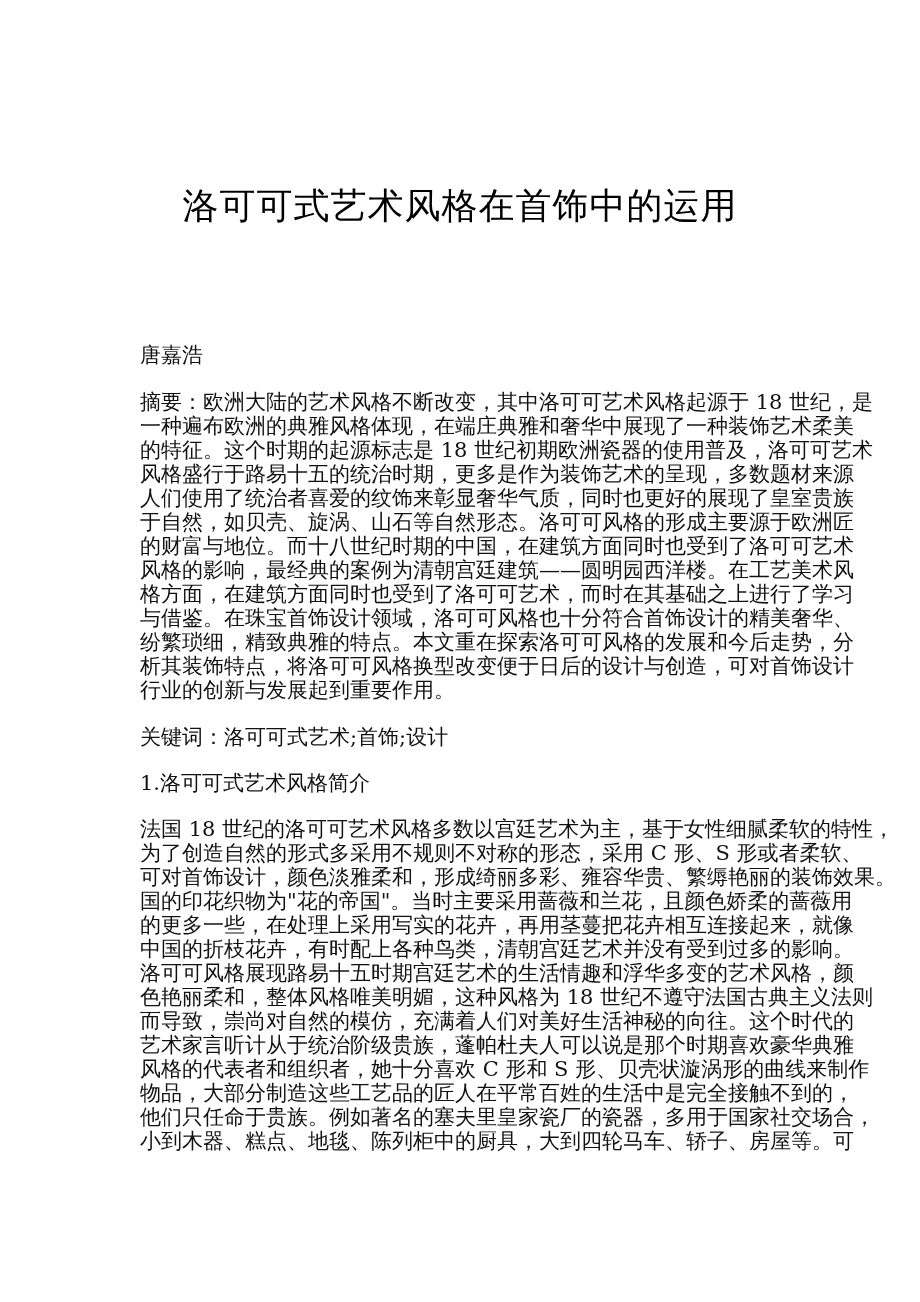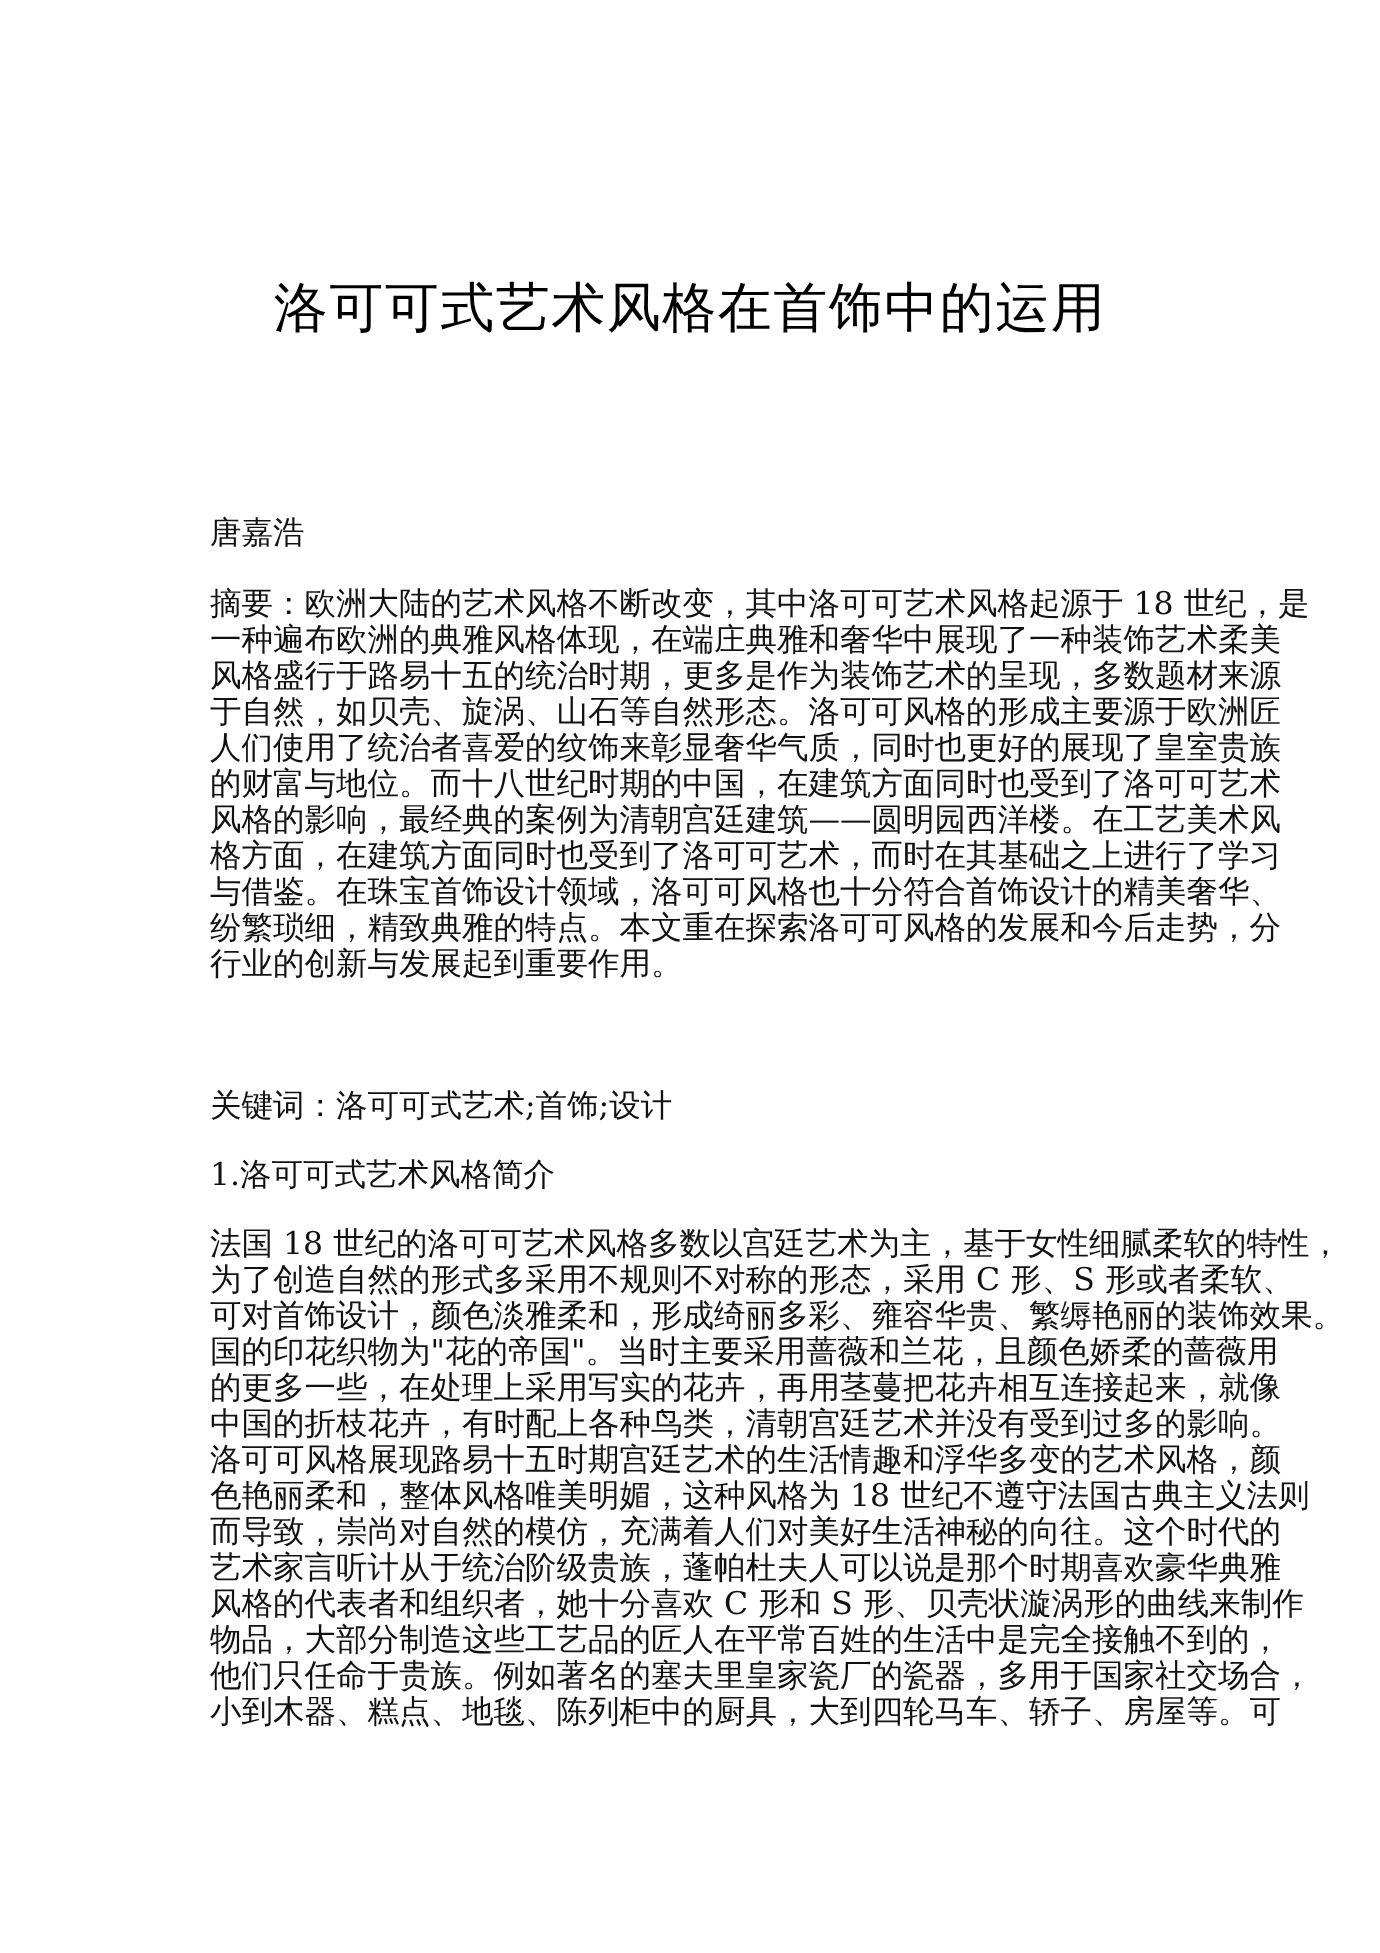--- a/index.html
+++ b/index.html
@@ -58,28 +58,30 @@
 
 <div class="page">
 
   <h1 class="title">洛可可式艺术风格在首饰中的运用</h1>
 
   <p class="block author">唐嘉浩</p>
 
   <div class="block abstract">
     <span class="line">摘要：欧洲大陆的艺术风格不断改变，其中洛可可艺术风格起源于 18 世纪，是</span>
     <span class="line">一种遍布欧洲的典雅风格体现，在端庄典雅和奢华中展现了一种装饰艺术柔美</span>
+    <span class="line">的特征。这个时期的起源标志是 18 世纪初期欧洲瓷器的使用普及，洛可可艺术</span>
     <span class="line">风格盛行于路易十五的统治时期，更多是作为装饰艺术的呈现，多数题材来源</span>
+    <span class="line">人们使用了统治者喜爱的纹饰来彰显奢华气质，同时也更好的展现了皇室贵族</span>
     <span class="line">于自然，如贝壳、旋涡、山石等自然形态。洛可可风格的形成主要源于欧洲匠</span>
-    <span class="line">人们使用了统治者喜爱的纹饰来彰显奢华气质，同时也更好的展现了皇室贵族</span>
     <span class="line">的财富与地位。而十八世纪时期的中国，在建筑方面同时也受到了洛可可艺术</span>
     <span class="line">风格的影响，最经典的案例为清朝宫廷建筑——圆明园西洋楼。在工艺美术风</span>
     <span class="line">格方面，在建筑方面同时也受到了洛可可艺术，而时在其基础之上进行了学习</span>
     <span class="line">与借鉴。在珠宝首饰设计领域，洛可可风格也十分符合首饰设计的精美奢华、</span>
     <span class="line">纷繁琐细，精致典雅的特点。本文重在探索洛可可风格的发展和今后走势，分</span>
+    <span class="line">析其装饰特点，将洛可可风格换型改变便于日后的设计与创造，可对首饰设计</span>
     <span class="line">行业的创新与发展起到重要作用。</span>
   </div>
 
   <p class="block keywords">关键词：洛可可式艺术;首饰;设计</p>
 
   <p class="block section-heading">1.洛可可式艺术风格简介</p>
 
   <div class="block body-para">
     <span class="line">法国 18 世纪的洛可可艺术风格多数以宫廷艺术为主，基于女性细腻柔软的特性，</span>
     <span class="line">为了创造自然的形式多采用不规则不对称的形态，采用 C 形、S 形或者柔软、</span>

